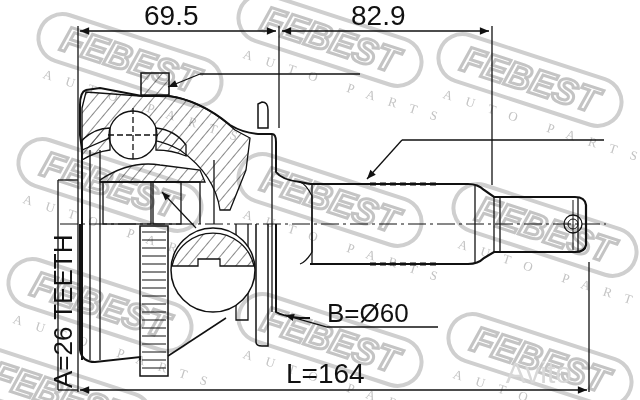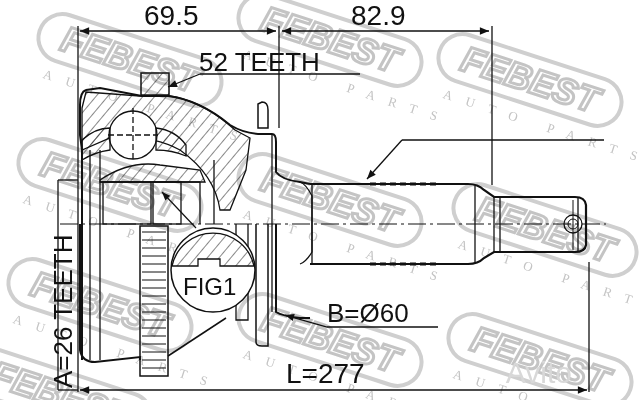--- a/index.html
+++ b/index.html
@@ -164,20 +164,18 @@
 
     <line x1="402" y1="140" x2="604" y2="140" stroke-width="1.3"></line>
     <line x1="402" y1="140" x2="367" y2="179" marker-end="url(#arr)" stroke-width="1.3"></line>
 
     <line x1="327" y1="327" x2="438" y2="327" stroke-width="1.3"></line>
     <line x1="327" y1="327" x2="285" y2="315" marker-end="url(#arr)" stroke-width="1.3"></line>
   </svg>
 
   <div class="lbl dim" style="left:144px; top:2px;">69.5</div>
   <div class="lbl dim" style="left:351px; top:2px;">82.9</div>
-  <div class="lbl callout" style="left:199px; top:49px;">52 TEETH</div>
   <div class="lbl callout" style="left:327px; top:300px;">B=Ø60</div>
-  <div class="lbl fig" style="left:183px; top:275px;">FIG1</div>
-  <div class="lbl dim" style="left:286px; top:360px;">L=277</div>
+  <div class="lbl dim" style="left:286px; top:360px;">L=164</div>
   <div class="lbl callout" style="left:50px; top:388px; transform-origin:0 0; transform:rotate(-90deg);">A=26 TEETH</div>
 
   <div class="avito">Avito</div>
 </div>
 
 </body></html>

